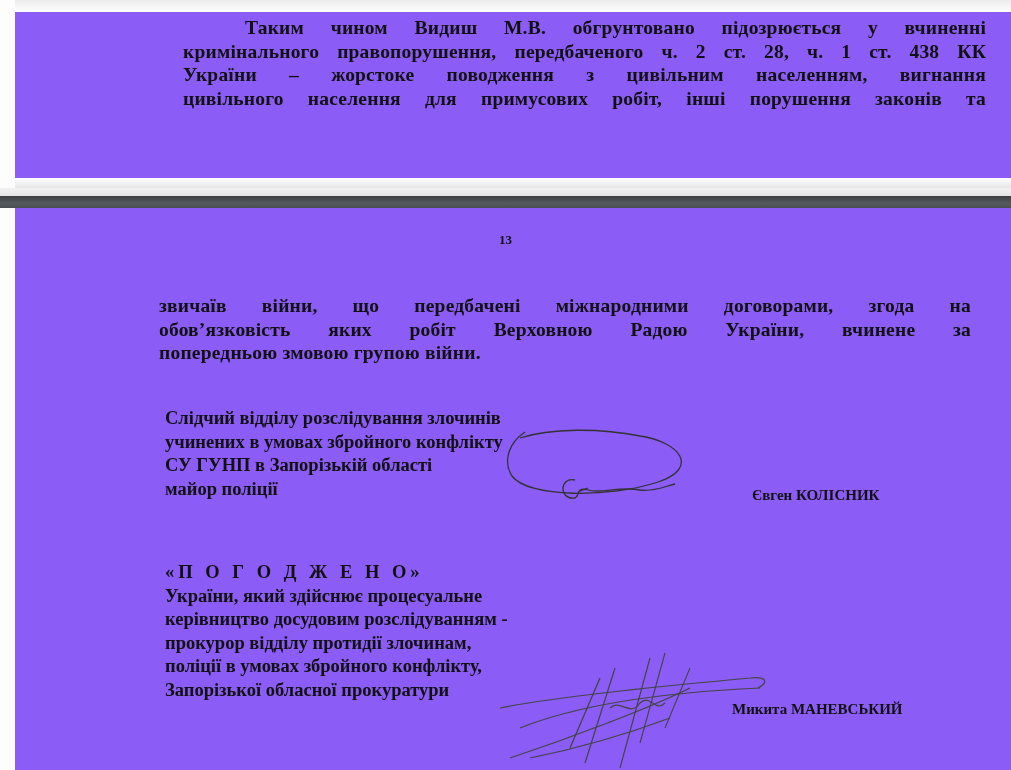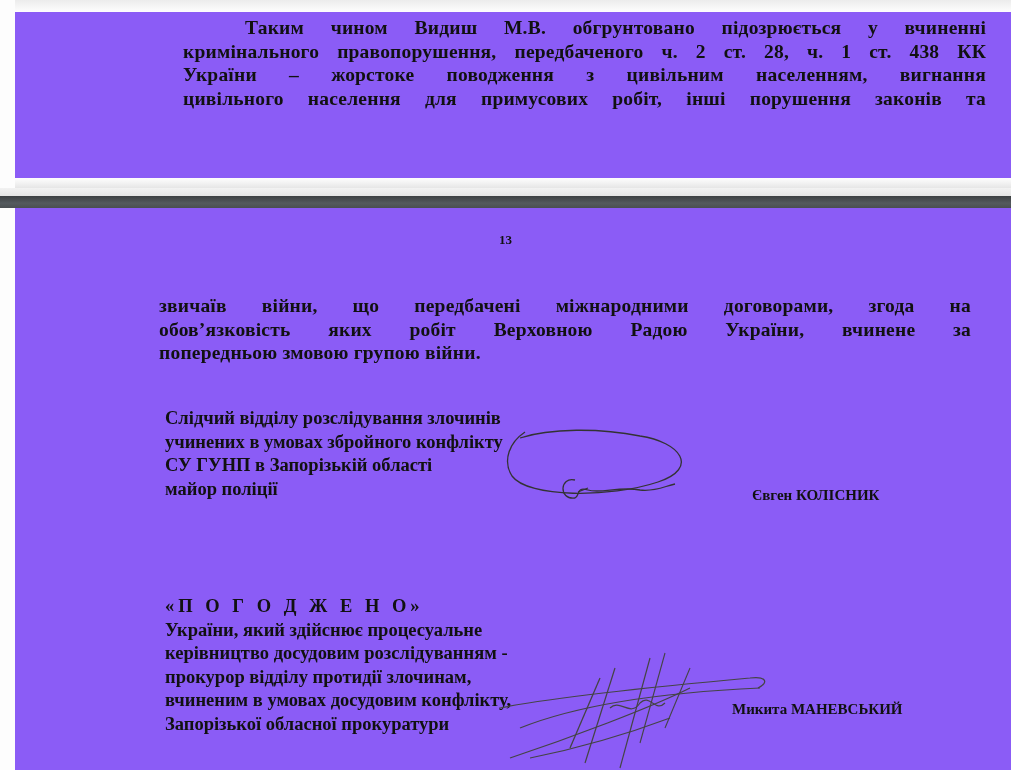--- a/index.html
+++ b/index.html
@@ -42,21 +42,21 @@
     .p1 { top: 16px; }
     .p2 { top: 270px; left: 159px; width: 812px; margin-top: 24px; }
     .page-number {
       position: absolute; top: 232px; left: 0; width: 1011px; text-align: center;
       font-size: 13px; font-weight: bold;
     }
     .sig-block {
       position: absolute; left: 159px; font-weight: bold; font-size: 18.5px; line-height: 23.5px; margin-left: 6px;
     }
     .sig1 { top: 407px; }
-    .sig2 { top: 595px; font-family: Liberation Serif, serif; }
+    .sig2 { top: 561px; font-family: Liberation Serif, serif; }
     .sig-block .line { display: block; white-space: nowrap; }
     .spaced { letter-spacing: 4px; }
     .name {
       position: absolute; font-weight: bold; font-size: 15px; white-space: nowrap;
     }
     .name1 { top: 487px; left: 752px; }
     .name2 { top: 701px; left: 732px; }
     .signature { position: absolute; pointer-events: none; }
     .sig-svg1 { left: 480px; top: 420px; width: 220px; height: 100px; }
     .sig-svg2 { left: 490px; top: 648px; width: 290px; height: 122px; }
@@ -109,21 +109,21 @@
     <path d="M98 72 L108 68" fill="none" stroke="#333" stroke-width="1.1"></path>
   </svg>
 
   <div class="name name1">Євген КОЛІСНИК</div>
 
   <div class="sig-block sig2">
     <span class="line spaced">«П О Г О Д Ж Е Н О»</span>
     <span class="line">України, який здійснює процесуальне</span>
     <span class="line">керівництво досудовим розслідуванням -</span>
     <span class="line">прокурор відділу протидії злочинам,</span>
-    <span class="line">вчиненим в умовах досудовим конфлікту,</span>
+    <span class="line">поліції в умовах збройного конфлікту,</span>
     <span class="line">Запорізької обласної прокуратури</span>
   </div>
 
   <svg class="signature sig-svg2" viewBox="0 0 290 122">
     <path d="M20 110 C80 90, 160 60, 200 40" fill="none" stroke="#444" stroke-width="1.3"></path>
     <path d="M30 80 C80 60, 160 45, 270 40" fill="none" stroke="#444" stroke-width="1.2"></path>
     <path d="M10 60 C60 50, 150 40, 260 30 C275 28, 280 34, 268 40" fill="none" stroke="#444" stroke-width="1.2"></path>
     <path d="M110 30 L80 100" fill="none" stroke="#444" stroke-width="1.3"></path>
     <path d="M125 20 L95 115" fill="none" stroke="#444" stroke-width="1.2"></path>
     <path d="M160 10 L130 120" fill="none" stroke="#444" stroke-width="1.2"></path>

